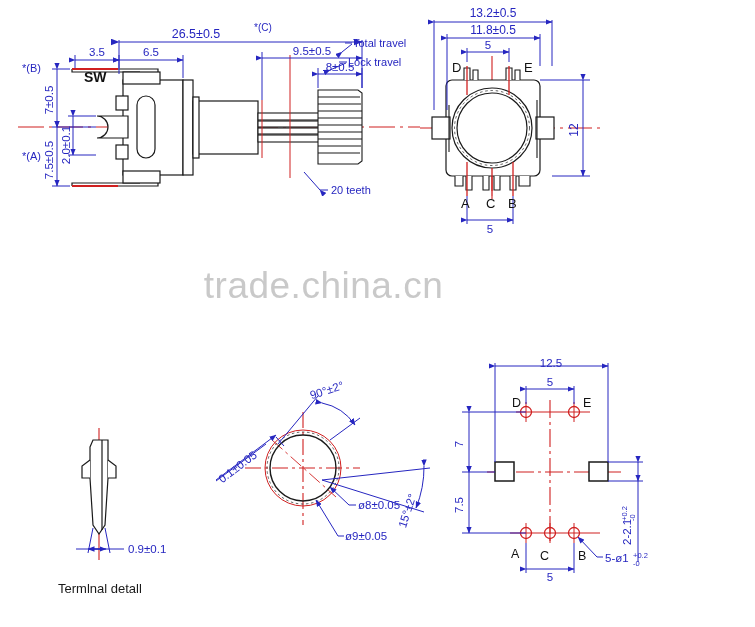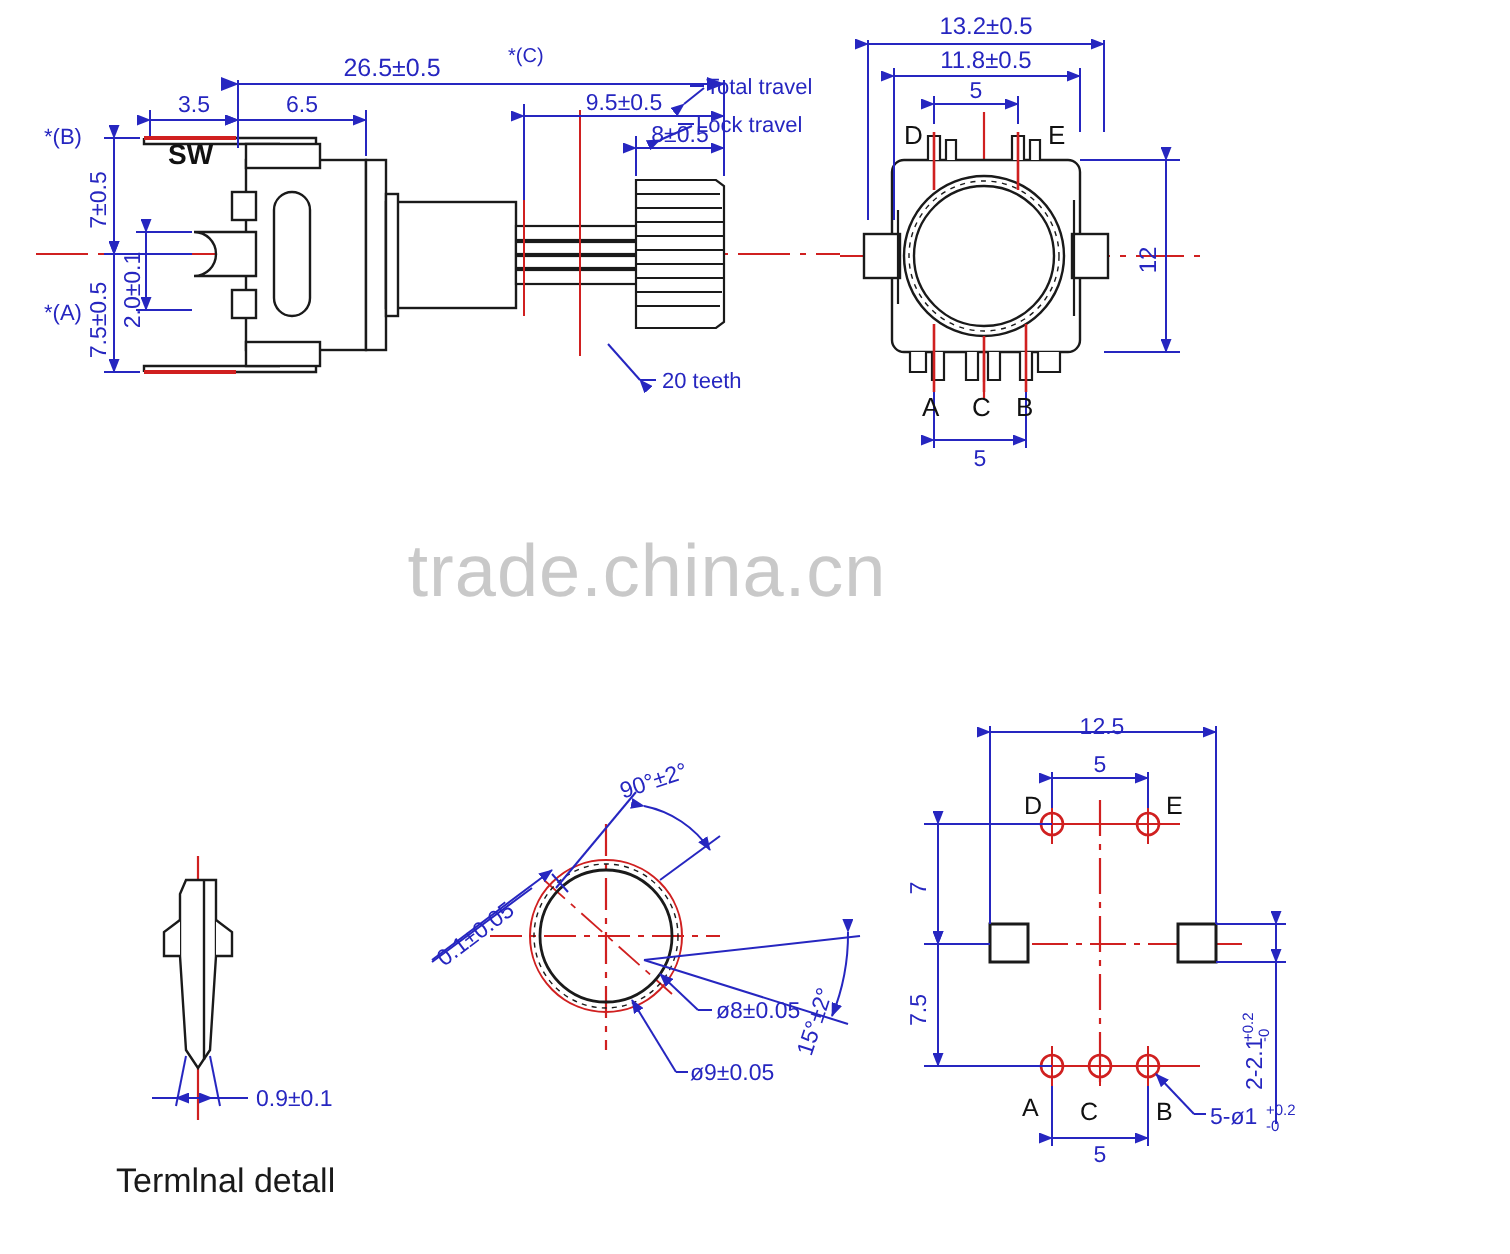--- a/index.html
+++ b/index.html
@@ -4,21 +4,21 @@
 <style>
   html,body{margin:0;padding:0;background:#ffffff;}
   body{width:755px;height:627px;overflow:hidden;
        font-family:"Liberation Sans",sans-serif;}
   #sheet{position:relative;width:755px;height:627px;background:#fff;}
   svg{position:absolute;left:0;top:0;}
   .wm{position:absolute;left:0;top:265px;width:647px;text-align:center;
       font-family:"Liberation Sans",sans-serif;font-size:37px;color:#c9c9c9;
       letter-spacing:0.5px;user-select:none;}
   .cap{position:absolute;font-family:"Liberation Sans",sans-serif;
-       font-size:17px;color:#1a1a1a;white-space:nowrap;}
+       font-size:13px;color:#1a1a1a;white-space:nowrap;}
 </style>
 </head>
 <body>
 
 <div id="sheet">
 
 <svg width="755" height="627" viewBox="0 0 755 627">
   <defs>
     <marker id="ah" markerWidth="9" markerHeight="7" refX="8.5" refY="3.5" orient="auto" markerUnits="userSpaceOnUse">
       <path d="M0,0 L9,3.5 L0,7 z" fill="#2626c0"></path>

